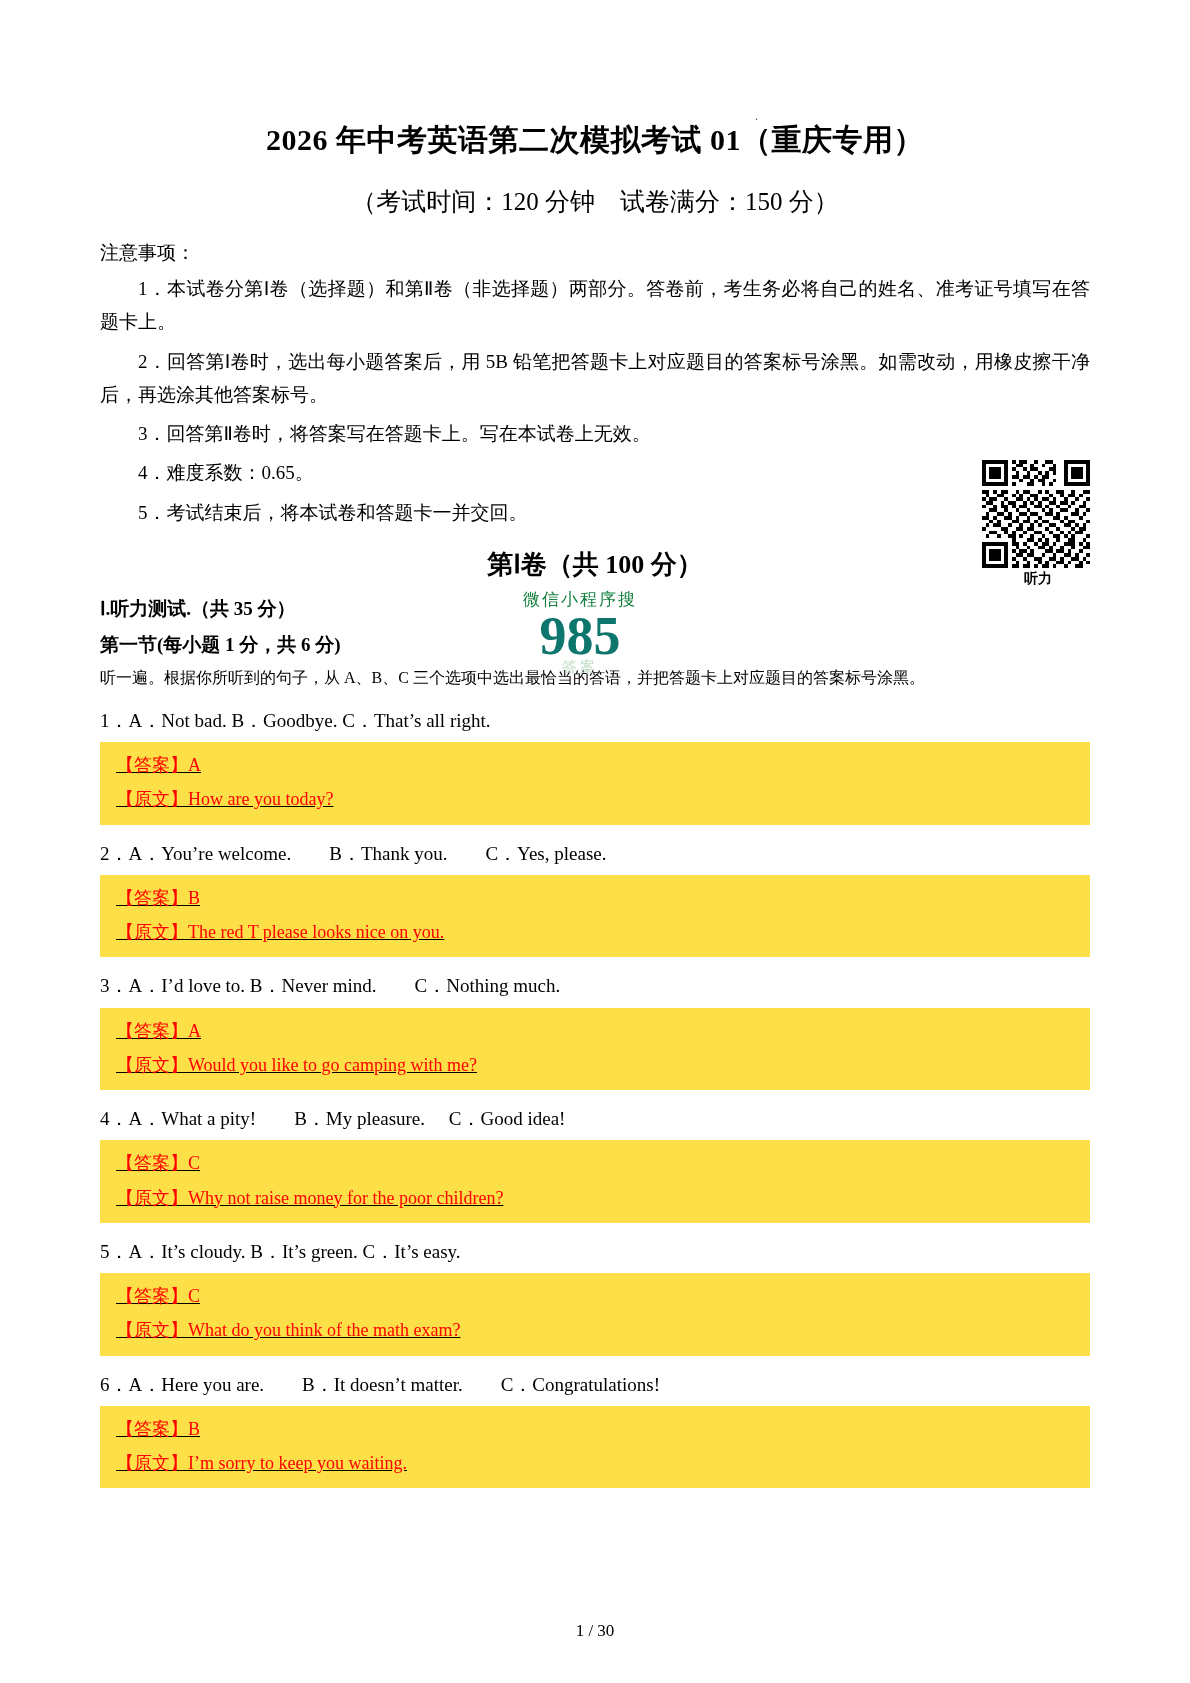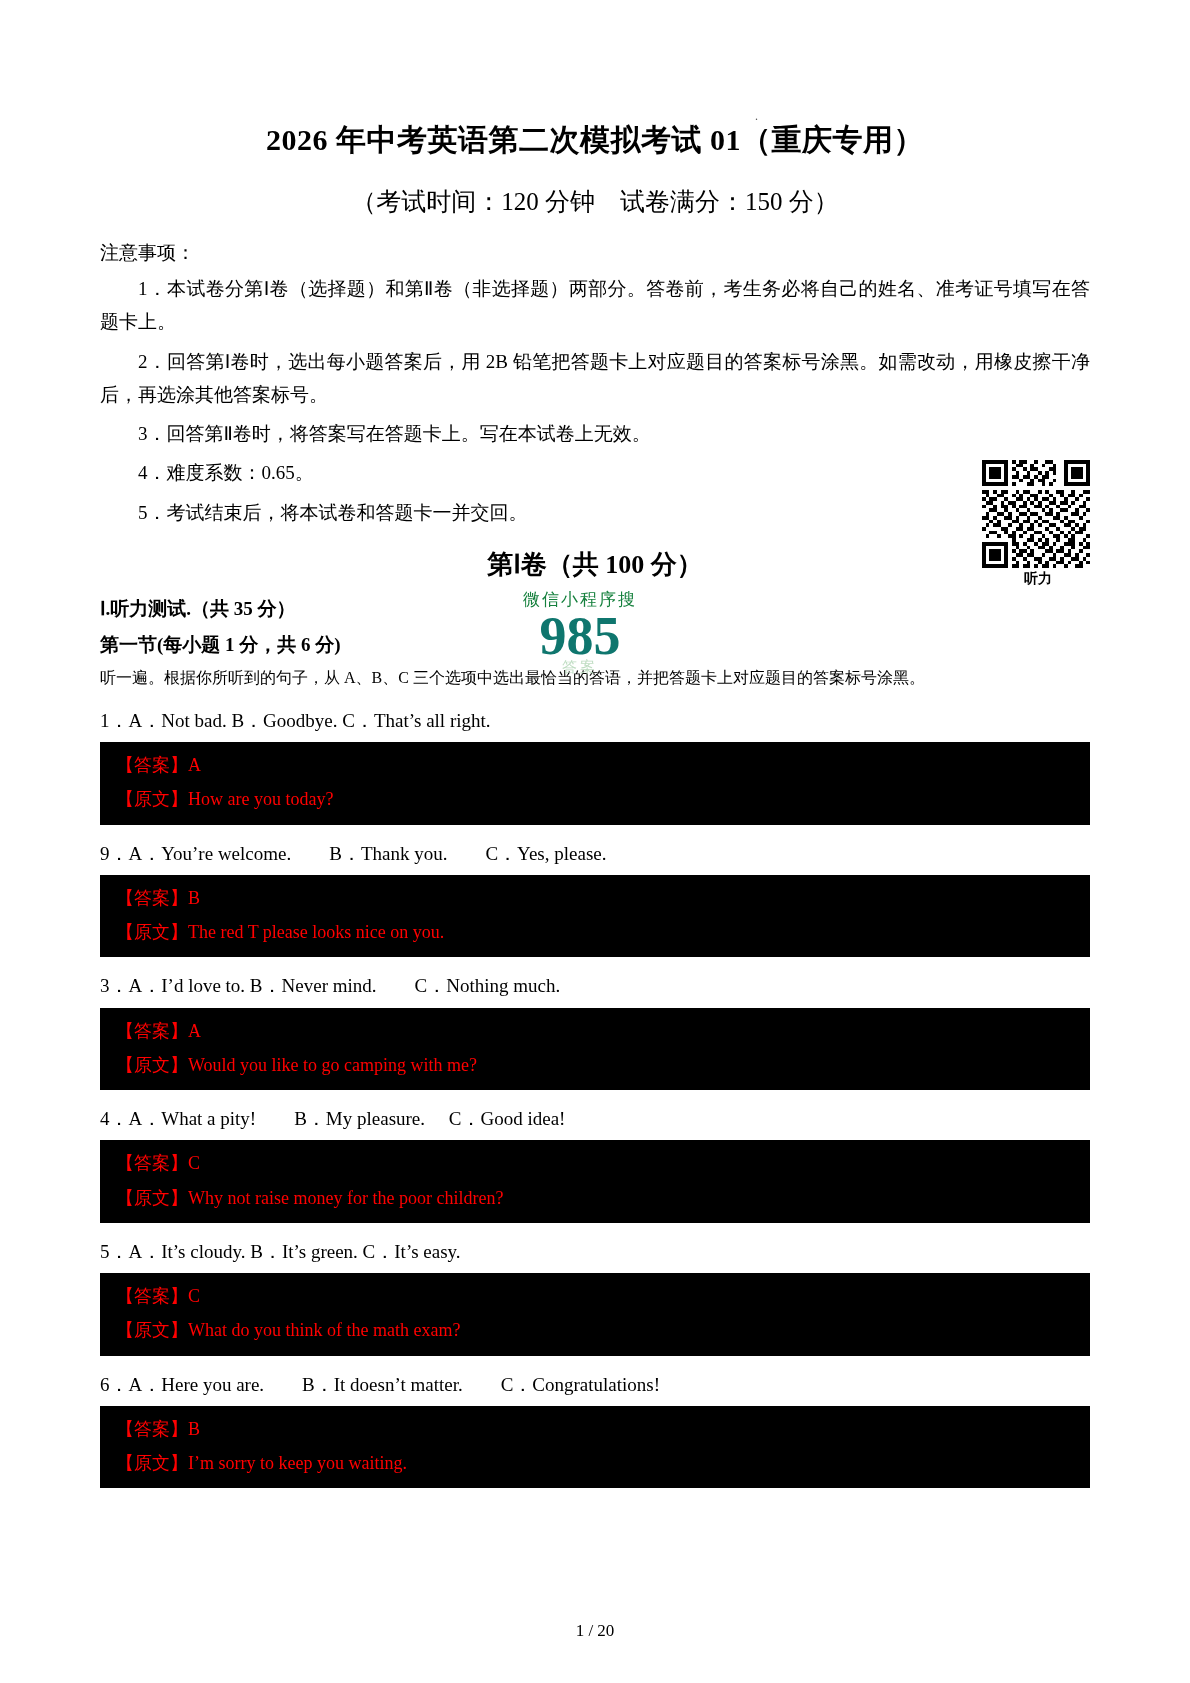--- a/index.html
+++ b/index.html
@@ -75,21 +75,21 @@
     line-height: 1.75;
     margin: 6px 0 0 0;
     text-align: justify;
   }
   .question {
     font-size: 19px;
     line-height: 1.6;
     margin: 14px 0 6px 0;
   }
   .ans-block {
-    background: #000000;
+    background: #fde047;
     padding: 6px 16px 8px 16px;
     margin: 0;
     text-decoration: underline;
   }
   .ans-line {
     color: #ff0000;
     font-size: 18px;
     line-height: 1.9;
     margin: 0;
   }
@@ -156,38 +156,38 @@
 
   <span class="dot-mark">.</span>
 
   <h1 class="doc-title">2026 年中考英语第二次模拟考试 01（重庆专用）</h1>
 
   <p class="subtitle">（考试时间：120 分钟　试卷满分：150 分）</p>
 
   <p class="notice-head">注意事项：</p>
 
   <p class="notice-item">1．本试卷分第Ⅰ卷（选择题）和第Ⅱ卷（非选择题）两部分。答卷前，考生务必将自己的姓名、准考证号填写在答题卡上。</p>
-  <p class="notice-item">2．回答第Ⅰ卷时，选出每小题答案后，用 2B 铅笔把答题卡上对应题目的答案标号涂黑。如需改动，用橡皮擦干净后，再选涂其他答案标号。</p>
+  <p class="notice-item">2．回答第Ⅰ卷时，选出每小题答案后，用 5B 铅笔把答题卡上对应题目的答案标号涂黑。如需改动，用橡皮擦干净后，再选涂其他答案标号。</p>
   <p class="notice-item">3．回答第Ⅱ卷时，将答案写在答题卡上。写在本试卷上无效。</p>
   <p class="notice-item">4．难度系数：0.65。</p>
   <p class="notice-item">5．考试结束后，将本试卷和答题卡一并交回。</p>
 
   <p class="section-title">第Ⅰ卷（共 100 分）</p>
 
   <p class="part-title">Ⅰ.听力测试.（共 35 分）</p>
   <p class="part-sub">第一节(每小题 1 分，共 6 分)</p>
   <p class="instr">听一遍。根据你所听到的句子，从 A、B、C 三个选项中选出最恰当的答语，并把答题卡上对应题目的答案标号涂黑。</p>
 
   <p class="question">1．A．Not bad.  B．Goodbye. C．That’s all right.</p>
   <div class="ans-block">
     <p class="ans-line"><span>【答案】</span><span>A</span></p>
     <p class="ans-line"><span>【原文】</span><span>How are you today?</span></p>
   </div>
 
-  <p class="question">9．A．You’re welcome.　　B．Thank you.　　C．Yes, please.</p>
+  <p class="question">2．A．You’re welcome.　　B．Thank you.　　C．Yes, please.</p>
   <div class="ans-block">
     <p class="ans-line"><span>【答案】</span><span>B</span></p>
     <p class="ans-line"><span>【原文】</span><span>The red T please looks nice on you.</span></p>
   </div>
 
   <p class="question">3．A．I’d love to. B．Never mind.　　C．Nothing much.</p>
   <div class="ans-block">
     <p class="ans-line"><span>【答案】</span><span>A</span></p>
     <p class="ans-line"><span>【原文】</span><span>Would you like to go camping with me?</span></p>
   </div>
@@ -443,15 +443,15 @@
     </svg>
     <div class="qr-label">听力</div>
   </div>
 
   <div class="watermark">
     <div class="wm-top">微信小程序搜</div>
     <div class="wm-main">985</div>
     <div class="wm-sub">答案</div>
   </div>
 
-  <div class="footer">1 / 20</div>
+  <div class="footer">1 / 30</div>
 
 </div>
 
 </body></html>

